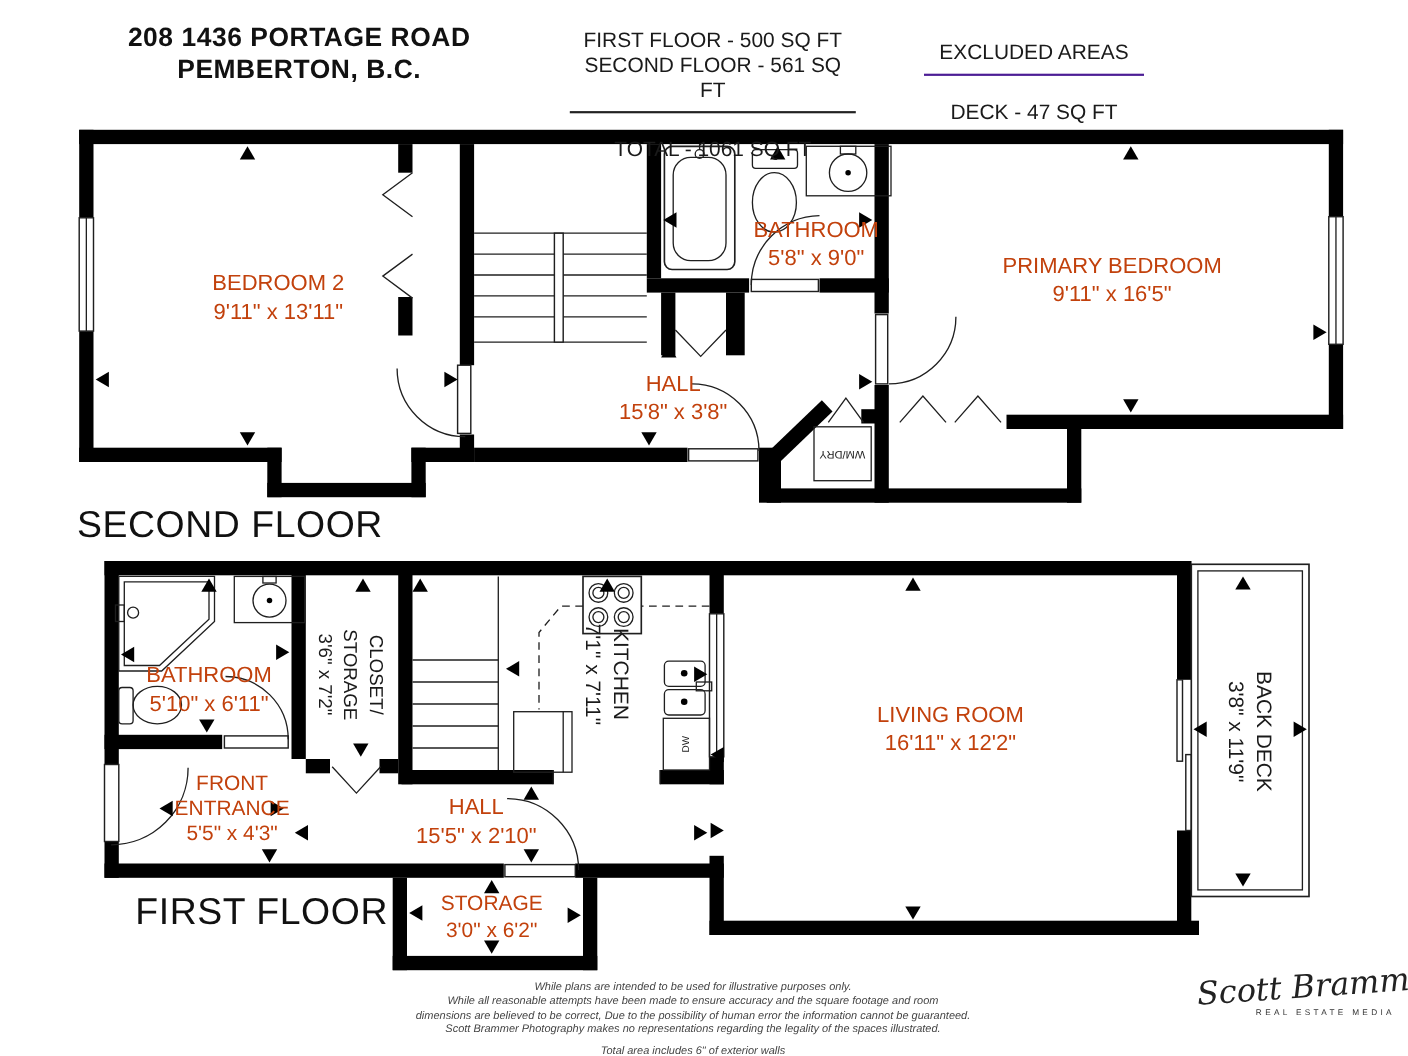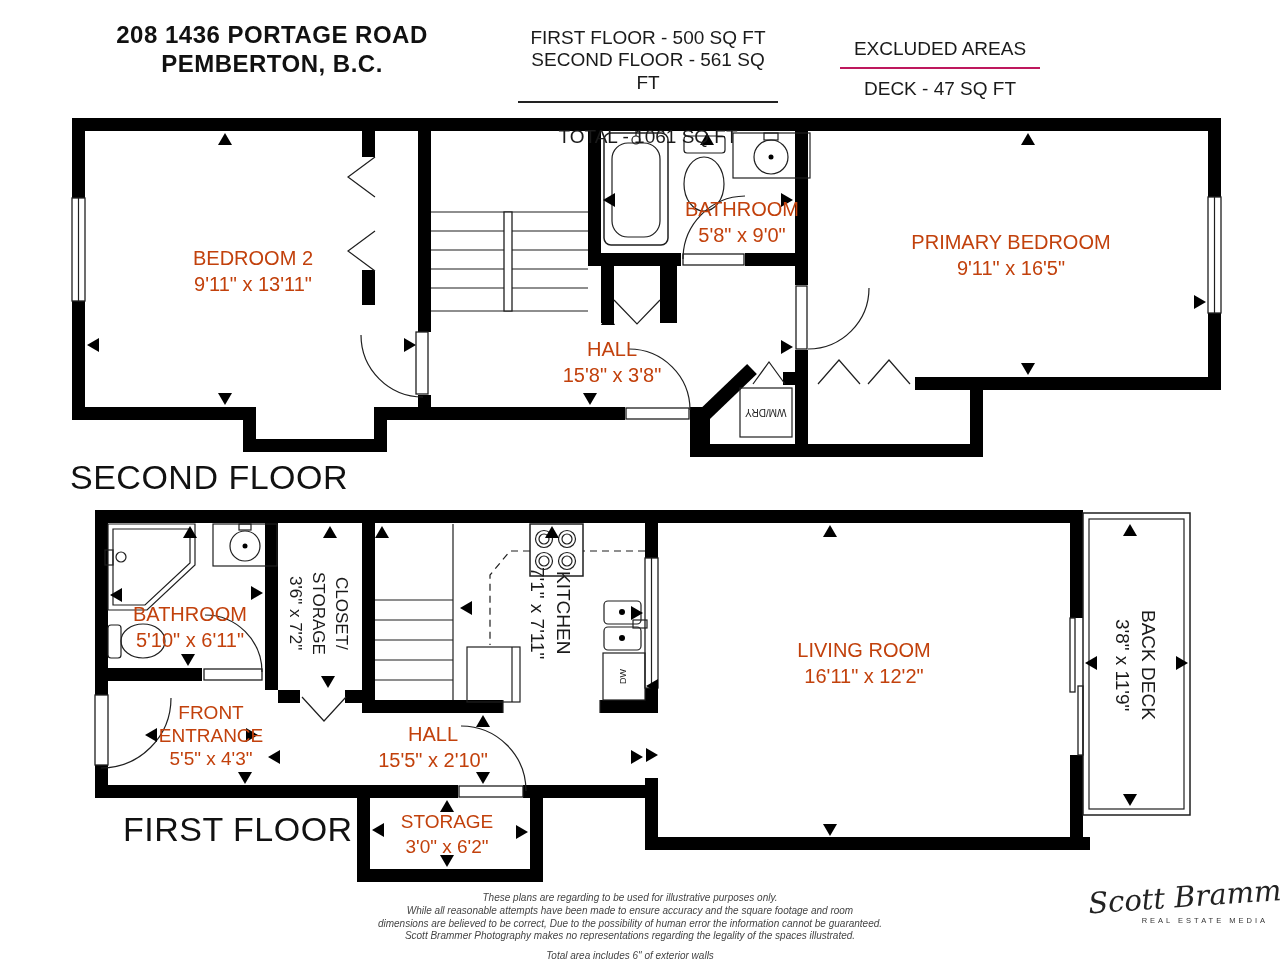--- a/index.html
+++ b/index.html
@@ -11,22 +11,22 @@
   .ln2{fill:none;stroke:#1f1f1f;stroke-width:1.2;}
   .wh{fill:#fff;stroke:#1f1f1f;stroke-width:1.3;}
   .dsh{fill:none;stroke:#1f1f1f;stroke-width:1.2;stroke-dasharray:7 5;}
   .arr{fill:#000;}
   .abs{position:absolute;}
   .hdr-address{left:72px;top:20px;width:400px;text-align:center;
                font-size:24px;font-weight:bold;line-height:1.22;letter-spacing:.5px;color:#111;}
   .hdr-areas{left:518px;top:27px;width:260px;text-align:center;font-size:19px;line-height:1.18;color:#1a1a1a;}
   .hdr-areas .total{border-top:2px solid #222;margin-top:7px;padding-top:23px;}
   .hdr-excl{left:840px;top:38px;width:200px;text-align:center;font-size:19px;color:#1a1a1a;}
-  .hdr-excl .t{border-bottom:2px solid #be185d;padding-bottom:7px;}
-  .hdr-excl .i{margin-top:9px;}
+  .hdr-excl .t{border-bottom:2px solid #4c1d95;padding-bottom:7px;}
+  .hdr-excl .i{margin-top:23px;}
   .room-label{text-align:center;font-size:20px;line-height:1.32;color:#c2410c;}
   .vlabel{writing-mode:vertical-rl;text-align:center;font-size:19px;line-height:1.35;color:#1a1a1a;}
   .floor-label{font-size:34px;letter-spacing:.5px;color:#111;}
   .wmdry{left:740px;top:388px;width:52px;height:49px;display:flex;align-items:center;justify-content:center;}
   .wmdry>div{transform:rotate(180deg);font-size:10px;color:#222;}
   .dwlab{left:606px;top:655px;width:34px;height:42px;display:flex;align-items:center;justify-content:center;
          writing-mode:vertical-rl;font-size:9px;color:#222;}
   .dwlab>div{transform:rotate(180deg);}
   .footer{left:330px;top:892px;width:600px;text-align:center;font-size:10px;font-style:italic;
           color:#444;line-height:1.28;font-family:"Liberation Sans",sans-serif;}
@@ -365,21 +365,21 @@
     <div>STORAGE</div>
     <div>3'0" x 6'2"</div>
   </div>
   <div class="abs vlabel" style="left:1103px;top:560px;width:58px;height:210px;">
     <div>BACK DECK</div>
     <div>3'8" x 11'9"</div>
   </div>
   <div class="abs floor-label" style="left:123px;top:810px;">FIRST FLOOR</div>
 
   <div class="abs footer">
-    <div>These plans are regarding to be used for illustrative purposes only.</div>
+    <div>While plans are intended to be used for illustrative purposes only.</div>
     <div>While all reasonable attempts have been made to ensure accuracy and the square footage and room</div>
     <div>dimensions are believed to be correct,  Due to the possibility of human error the information cannot be guaranteed.</div>
     <div>Scott Brammer Photography makes no representations regarding the legality of the spaces illustrated.</div>
     <div class="note">Total area includes 6" of exterior walls</div>
   </div>
   <div class="abs logo">
     <div class="sig">Scott Brammer</div>
     <div class="tag">REAL ESTATE MEDIA</div>
   </div>
 

